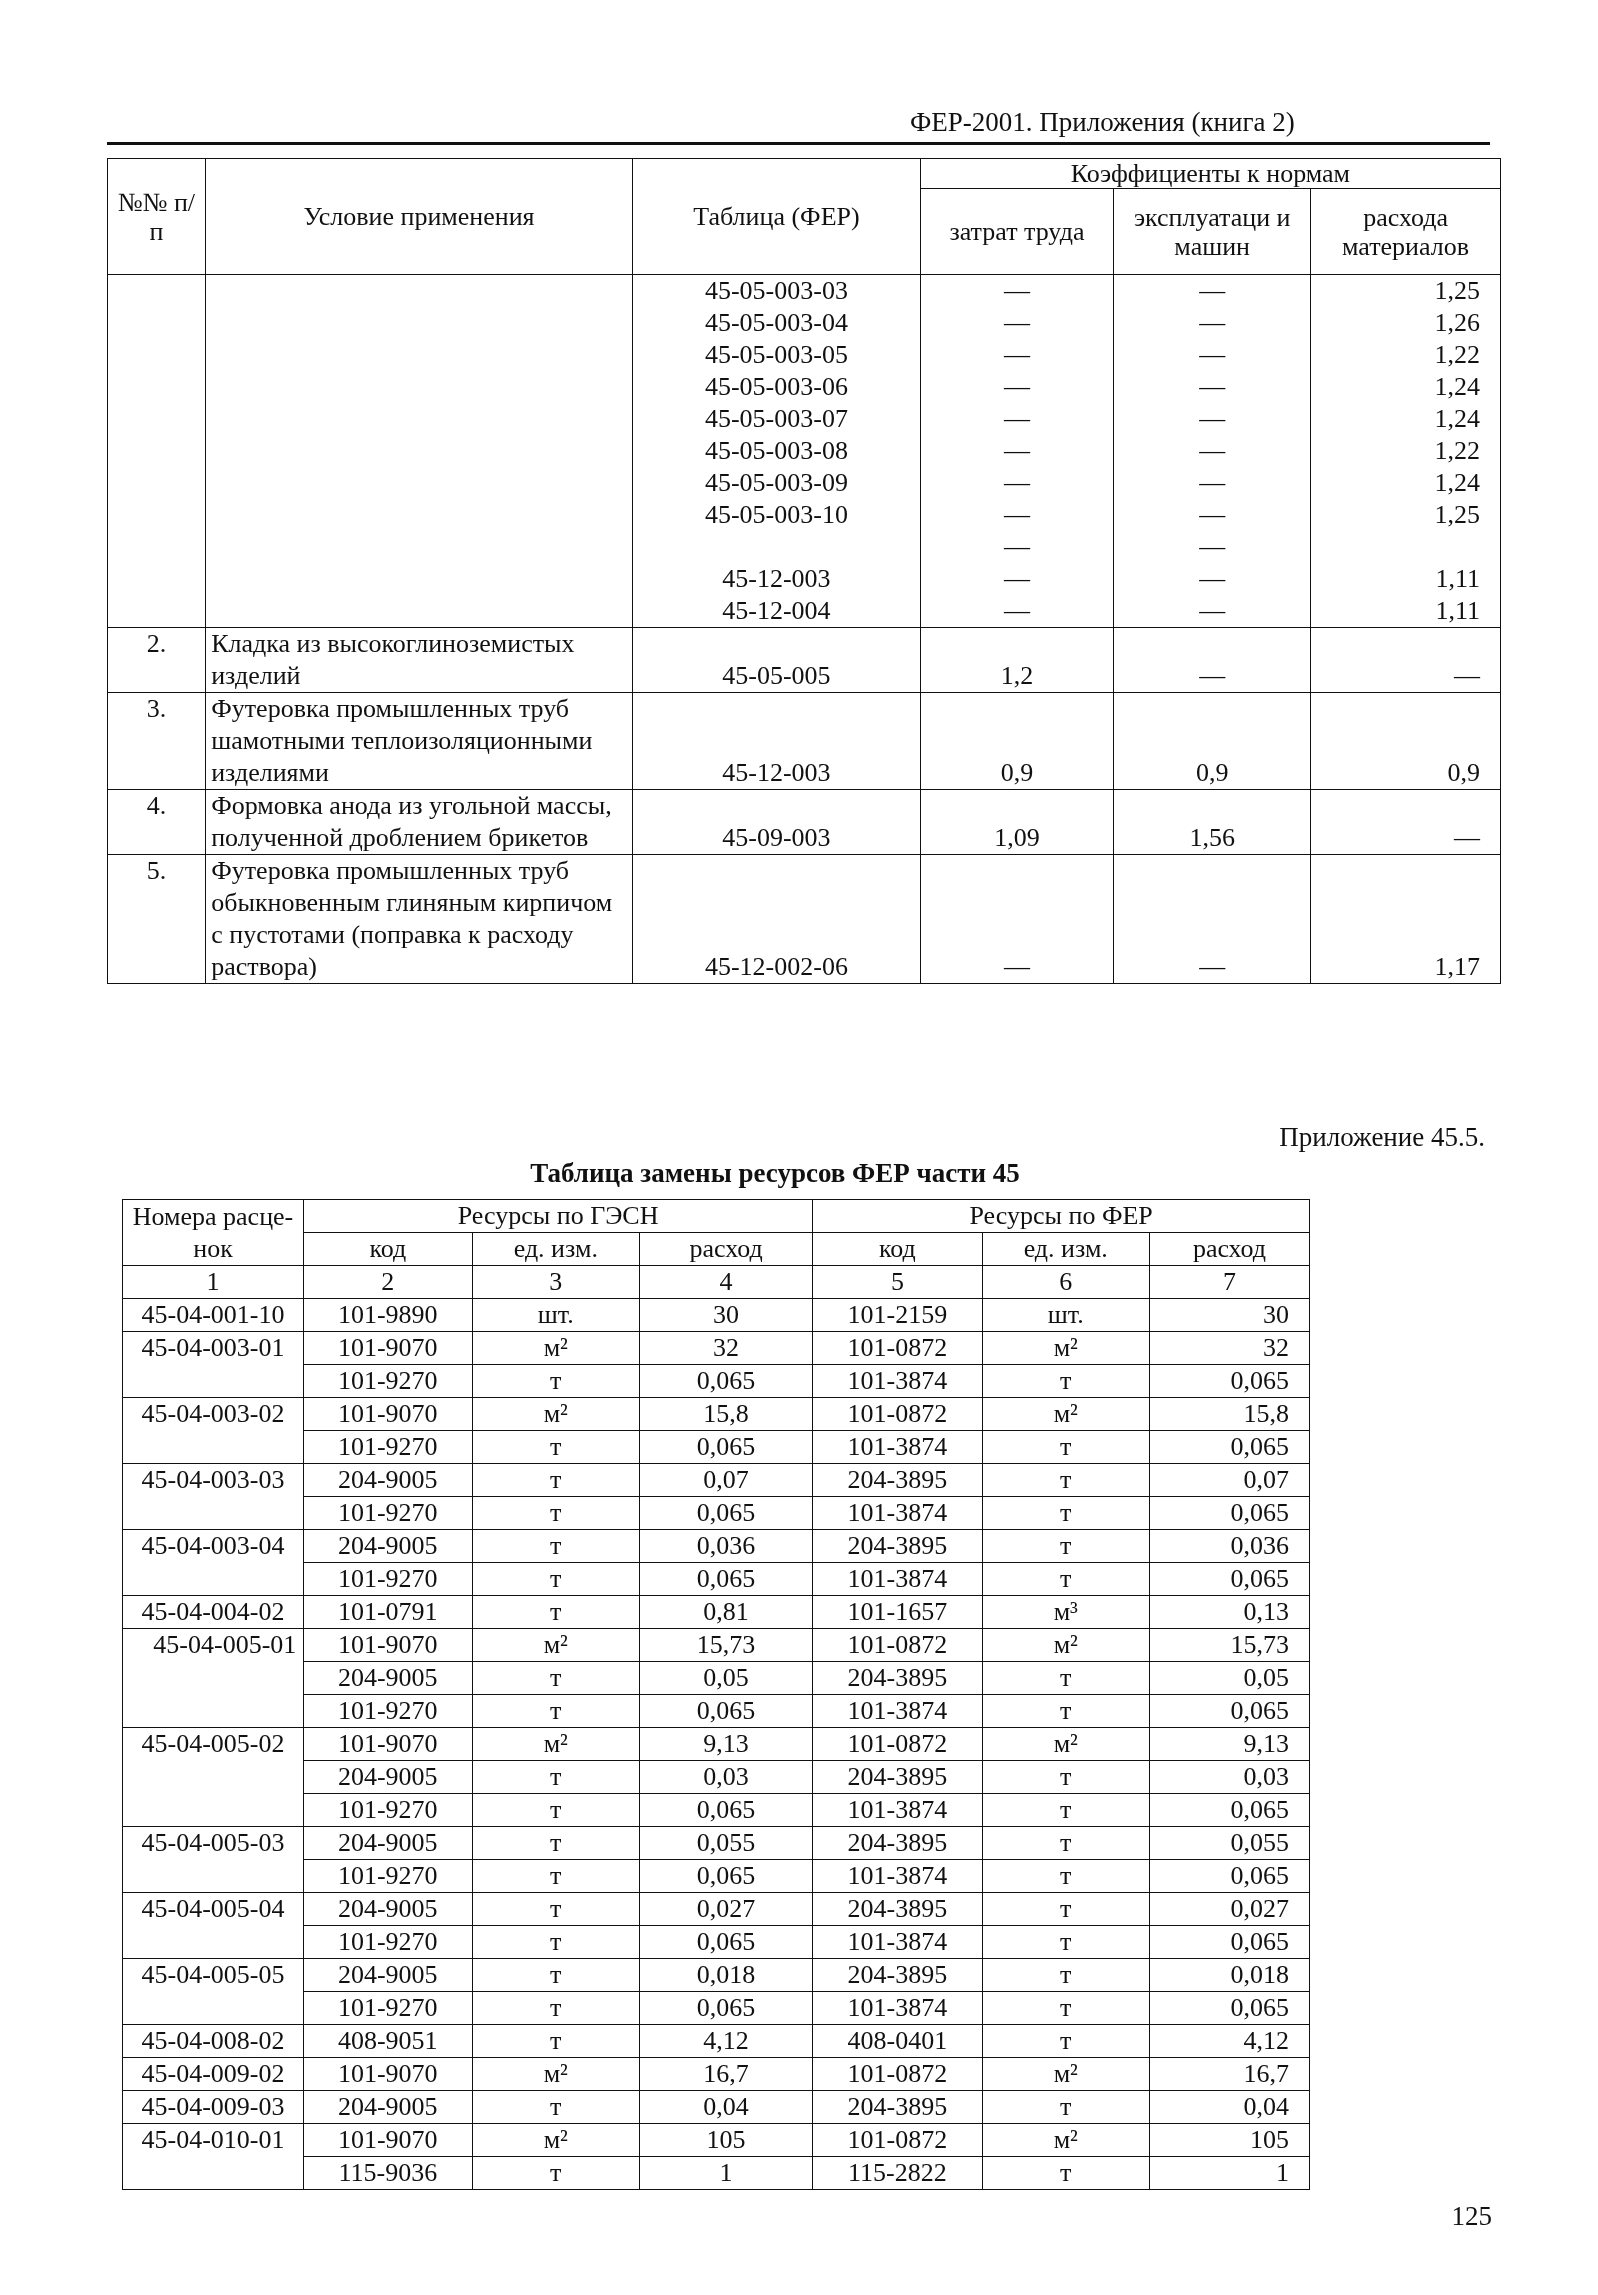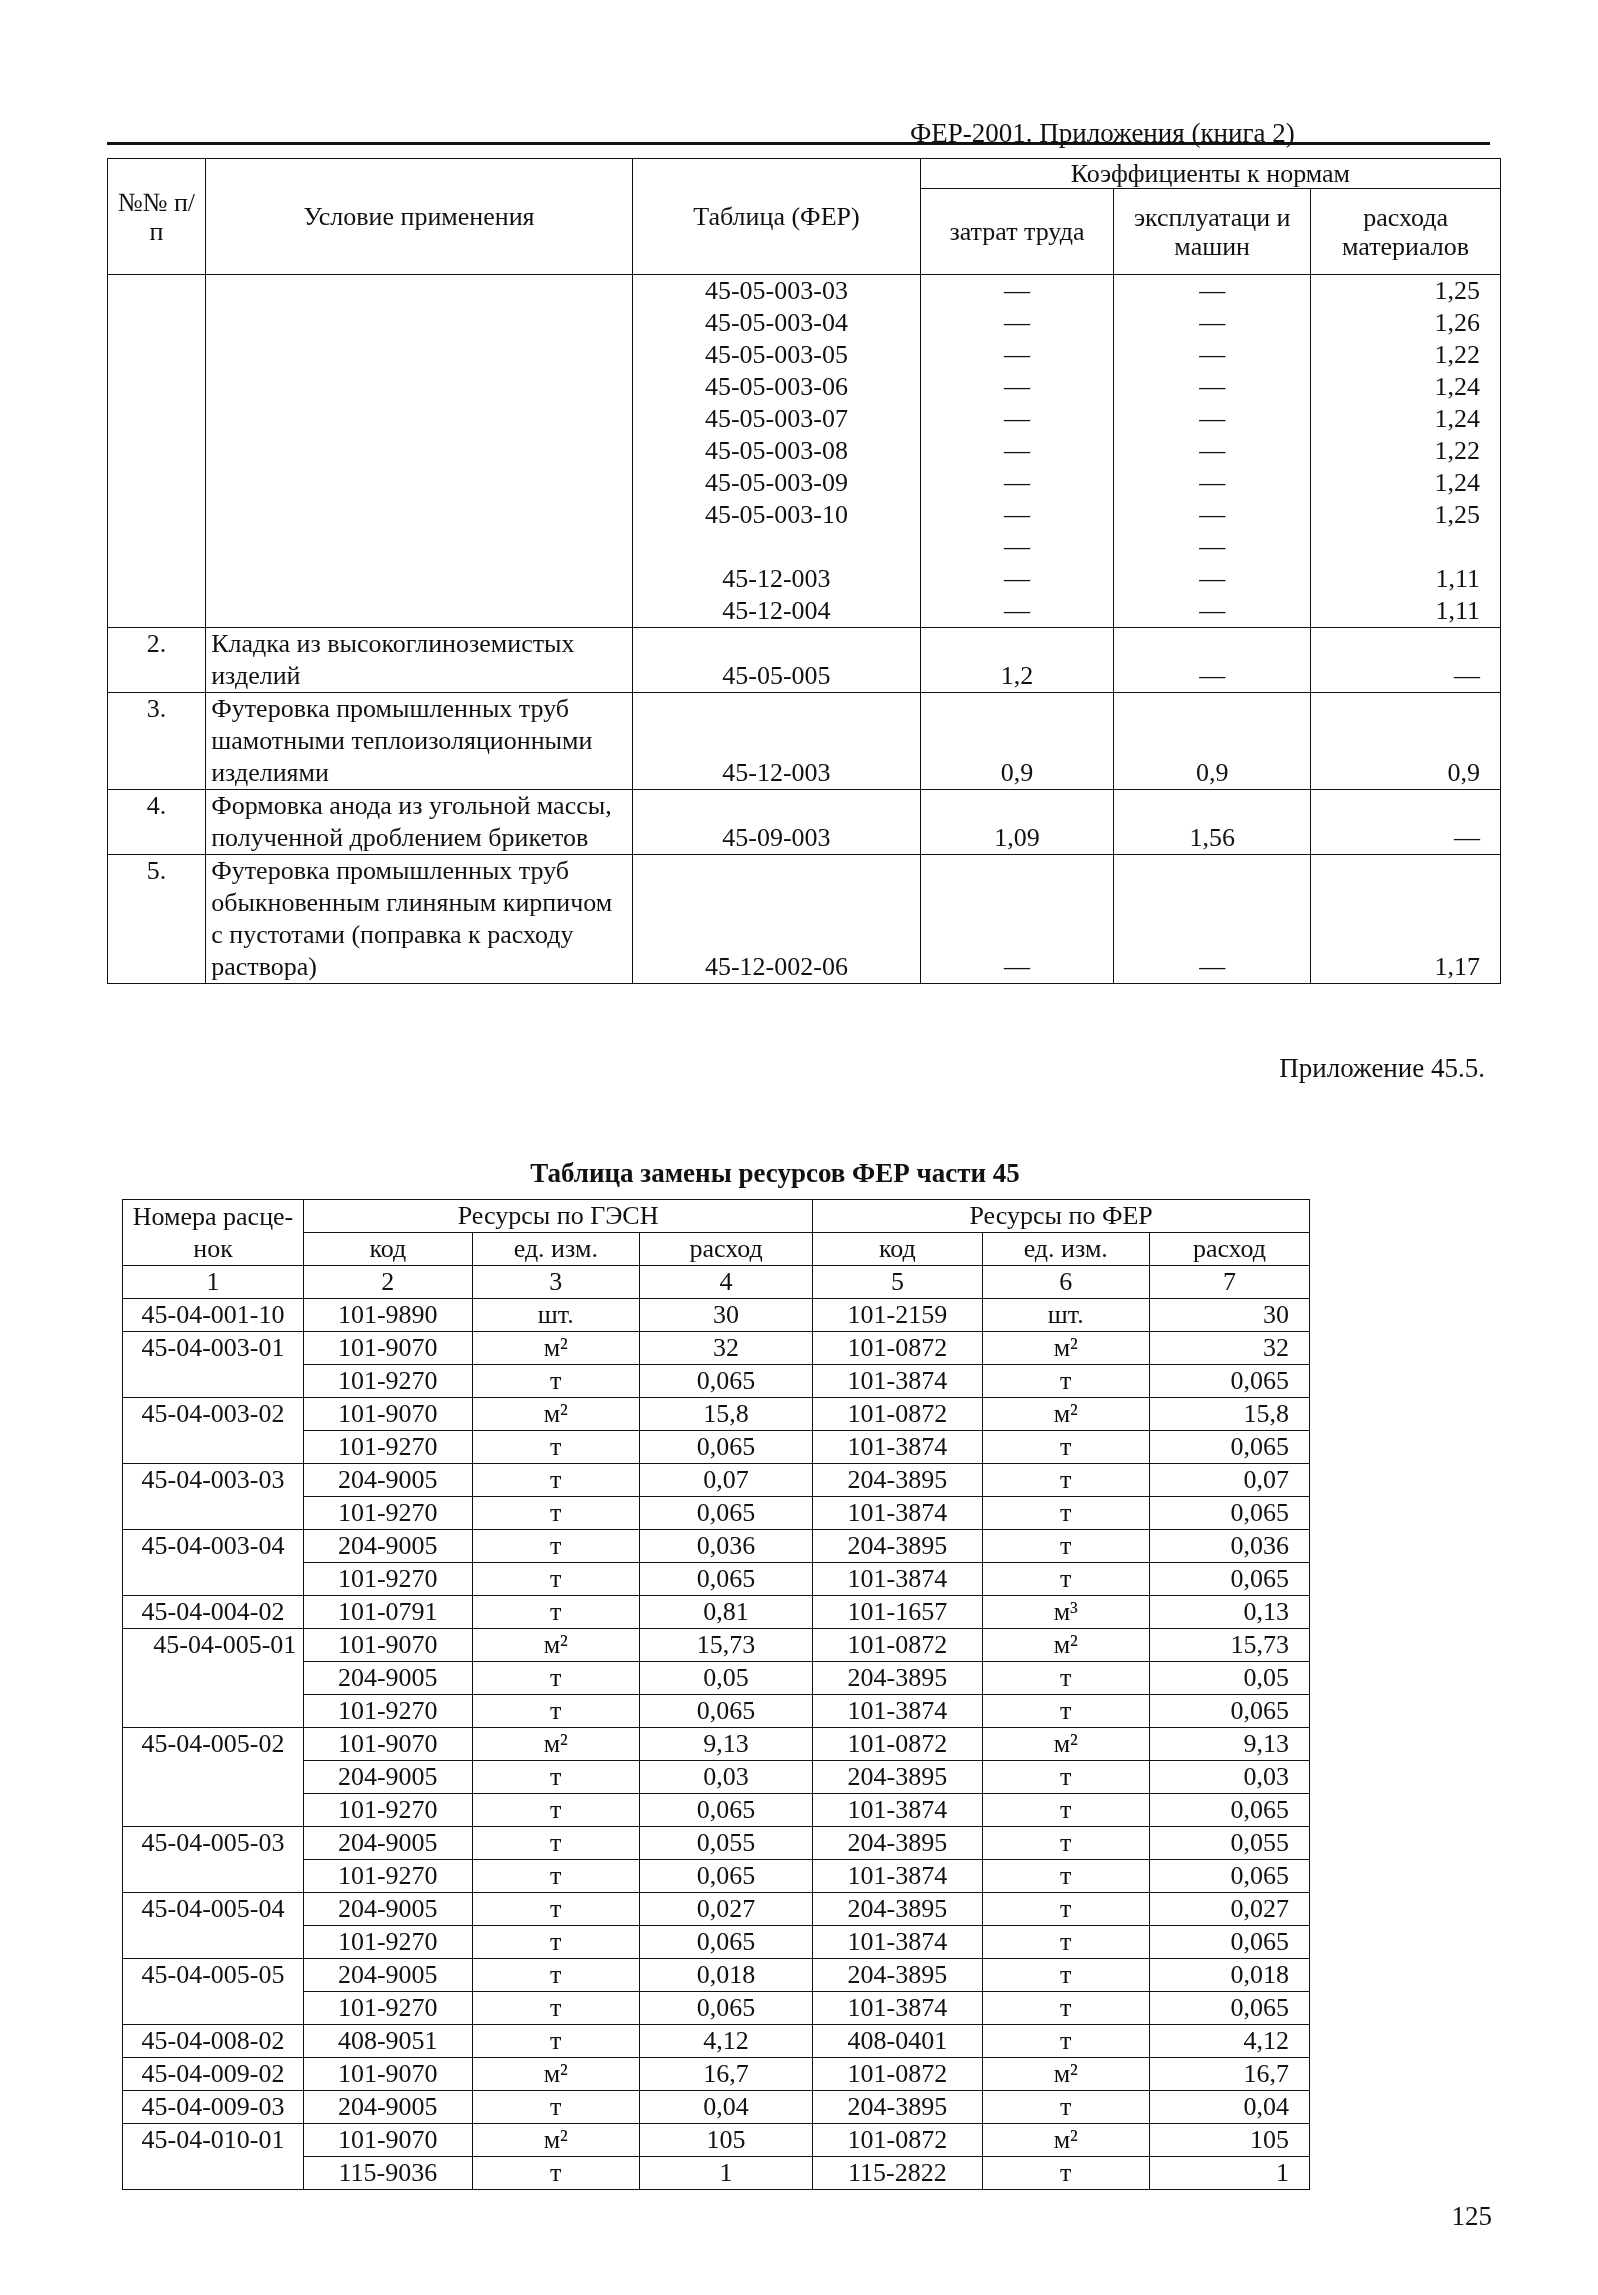--- a/index.html
+++ b/index.html
@@ -1,28 +1,28 @@
 <!DOCTYPE html>
 <html style="font-size:10.7px"><head>
 <meta charset="utf-8">
 <style>
   html, body { margin:0; padding:0; background:#fff; }
   body { width:1599px; height:2295px; position:relative; overflow:hidden;
          font-family:"Liberation Serif","DejaVu Serif",serif; color:#111; }
-  .hdr { position:absolute; left:910px; top:118px; font-size:27px; }
+  .hdr { position:absolute; left:910px; top:107px; font-size:27px; }
   .hdr-rule { position:absolute; left:107px; top:142px; width:1383px; height:2.7px; background:#111; }
   table { border-collapse:collapse; position:absolute; }
   td, th { border:1.3px solid #111; font-weight:normal; padding:0 5.4px; font-size:26px; line-height:32px; }
   #t1 { left:107px; top:158px; width:1394px; }
   #t1 th { text-align:center; vertical-align:middle; line-height:29px; }
   #t1 td { vertical-align:bottom; }
   #t1 td.c { text-align:center; }
   #t1 td.r { text-align:right; padding-right:20px; }
   #t1 tbody.grp td { border-top:none; border-bottom:none; }
-  .appx { position:absolute; right:114px; top:1053px; font-size:27px; }
+  .appx { position:absolute; right:114px; top:1122px; font-size:27px; }
   .title2 { position:absolute; left:0; width:1550px; text-align:center; top:1158px; font-size:27px; font-weight:bold; }
   #t2 { left:122px; top:1199px; width:1188px; }
   #t2 th, #t2 td { text-align:center; line-height:32px; }
   #t2 td.r { text-align:right; padding-right:20px; }
   .pageno { position:absolute; right:107px; top:2201px; font-size:27px;font-family:Liberation Serif, serif; }
 </style>
 </head>
 <body>
 
 <div class="hdr">ФЕР-2001. Приложения (книга 2)</div>

